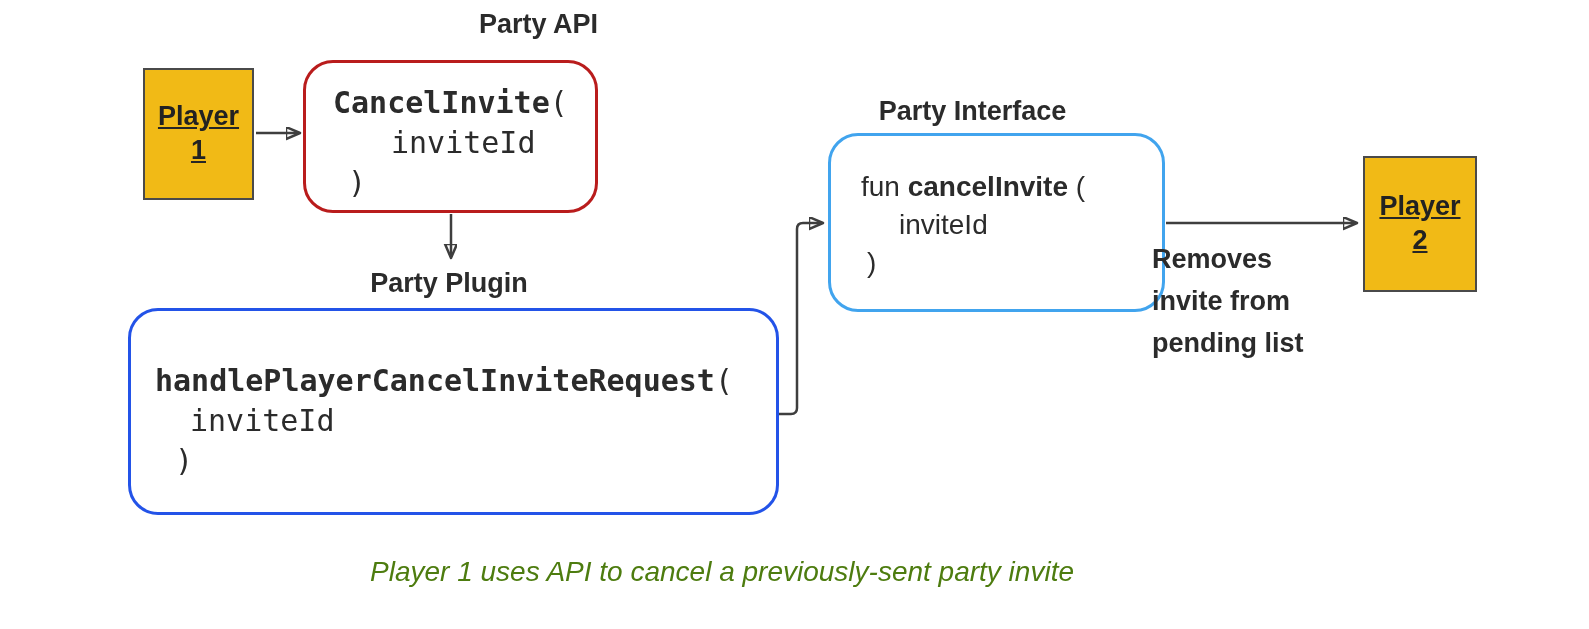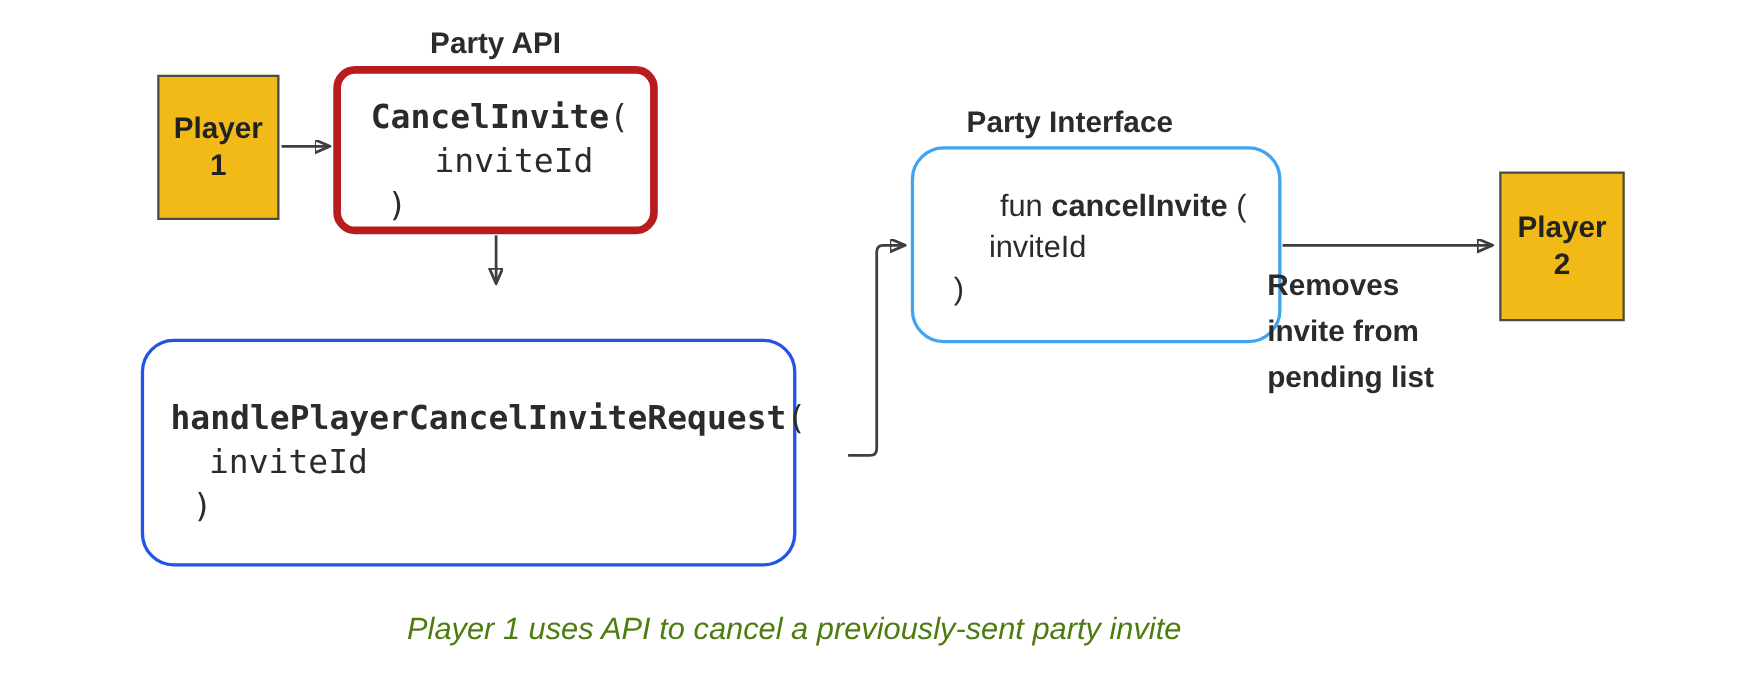--- a/index.html
+++ b/index.html
@@ -18,38 +18,39 @@
 
   
   .player-box {
     position: absolute;
     background: #F1BA16;
     border: 2px solid #4A4A4A;
     display: flex;
     align-items: center;
     justify-content: center;
     box-sizing: border-box;
+    text-decoration: underline;
   }
   .player-label {
     font-weight: bold;
     font-size: 27px;
     line-height: 1.25;
     text-align: center;
     white-space: pre-line;
     color: #222222;
   }
 
   
   .round-box {
     position: absolute;
     background: #ffffff;
     border-radius: 28px;
     box-sizing: border-box;
   }
-  .api-box        { border: 7px solid #b91c1c; border-radius: 20px; }
+  .api-box        { border: 3px solid #b91c1c; border-radius: 30px; }
   .plugin-box     { border: 3.5px solid #2353E8; border-radius: 30px; }
   .interface-box  { border: 3.5px solid #41A4EE; border-radius: 30px; }
 
   
   .node-title {
     position: absolute;
     font-weight: bold;
     font-size: 27px;
     text-align: center;
     color: #2B2B2B;
@@ -65,21 +66,20 @@
     color: #2B2B2B;
   }
   .code-line .b { font-weight: bold; }
 
   .iface-line {
     white-space: pre;
     font-family: "Liberation Sans", sans-serif;
     font-size: 28px;
     line-height: 38px;
     color: #2B2B2B;
-    margin-left: 48px;
   }
   .iface-line .b { font-weight: bold; }
 
   .arrow-label {
     position: absolute;
     font-weight: bold;
     font-size: 27px;
     line-height: 42px;
     text-align: left;
     white-space: pre-line;
@@ -122,28 +122,29 @@
     <path d="M451,214 V257" marker-end="url(#arrowhead)"></path>
     <path d="M771,414 H791 Q797,414 797,408 V229 Q797,223 803,223 H822" marker-end="url(#arrowhead)"></path>
     <path d="M1166,223 H1356" marker-end="url(#arrowhead)"></path>
   </svg>
 
   <div class="player-box" style="left:143px; top:68px; width:111px; height:132px;">
     <div class="player-label">Player
 1</div>
   </div>
 
-  <div class="node-title" style="left:303px; top:24px; width:295px;">Party API</div>
+  <div class="node-title" style="left:303px; top:9px; width:295px;text-align:right;">Party API</div>
   <div class="round-box api-box" style="left:303px; top:60px; width:295px; height:153px; padding:20px 0 0 27px;">
     <div class="code-line"><span class="b">CancelInvite</span><span>(</span></div>
     <div class="code-line" style="margin-left:58px;">inviteId</div>
     <div class="code-line" style="margin-left:15px;">)</div>
   </div>
 
-  <div class="round-box plugin-box" style="left:128px; top:308px; width:596px; height:207px; padding:50px 0 0 24px;">
+  <div class="node-title" style="left:128px; top:268px; width:642px;">Party Plugin</div>
+  <div class="round-box plugin-box" style="left:128px; top:308px; width:651px; height:207px; padding:50px 0 0 24px;">
     <div class="code-line"><span class="b">handlePlayerCancelInviteRequest</span><span>(</span></div>
     <div class="code-line" style="margin-left:35px;">inviteId</div>
     <div class="code-line" style="margin-left:20px;">)</div>
   </div>
 
   <div class="node-title" style="left:804px; top:96px; width:337px;">Party Interface</div>
   <div class="round-box interface-box" style="left:828px; top:133px; width:337px; height:179px; padding:32px 0 0 30px;">
     <div class="iface-line"><span>fun </span><span class="b">cancelInvite</span><span> (</span></div>
     <div class="iface-line" style="margin-left:38px;">inviteId</div>
     <div class="iface-line" style="margin-left:6px;">)</div>

